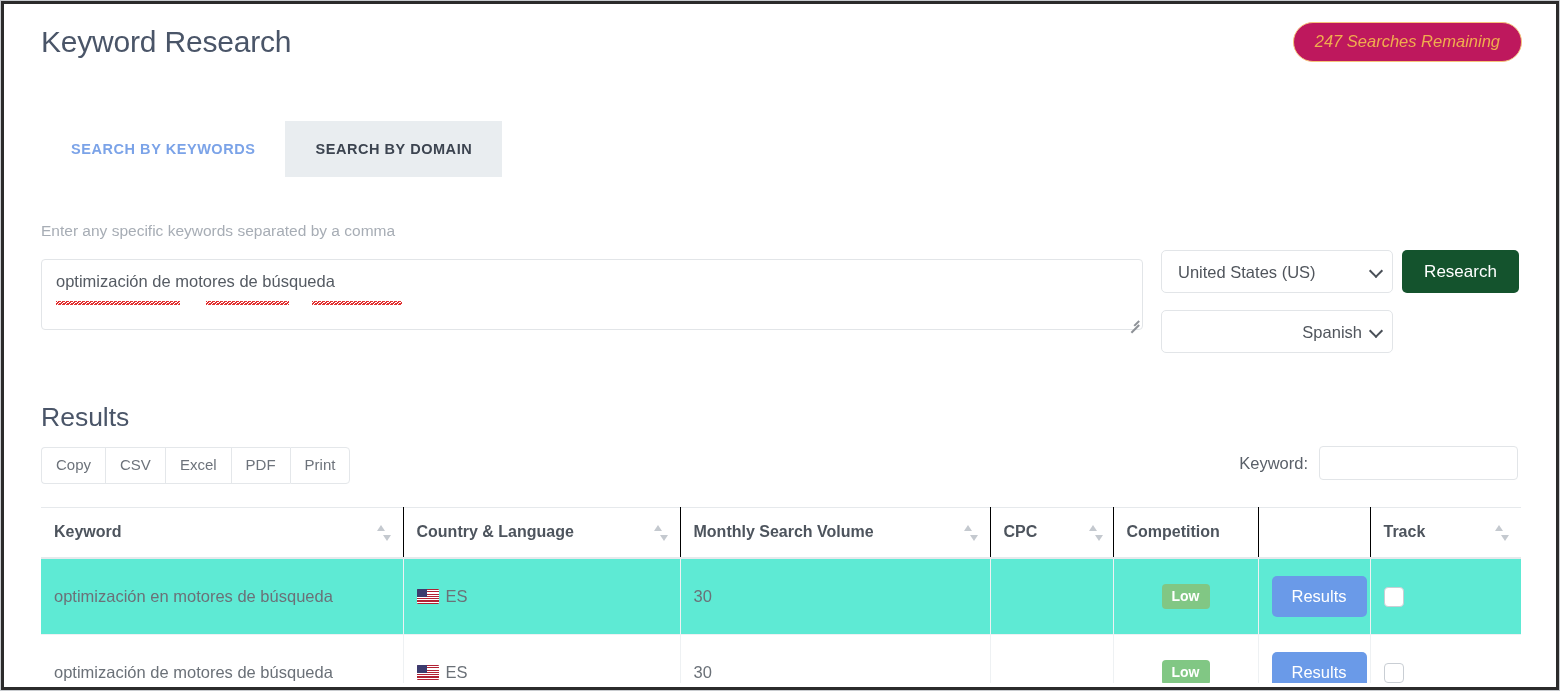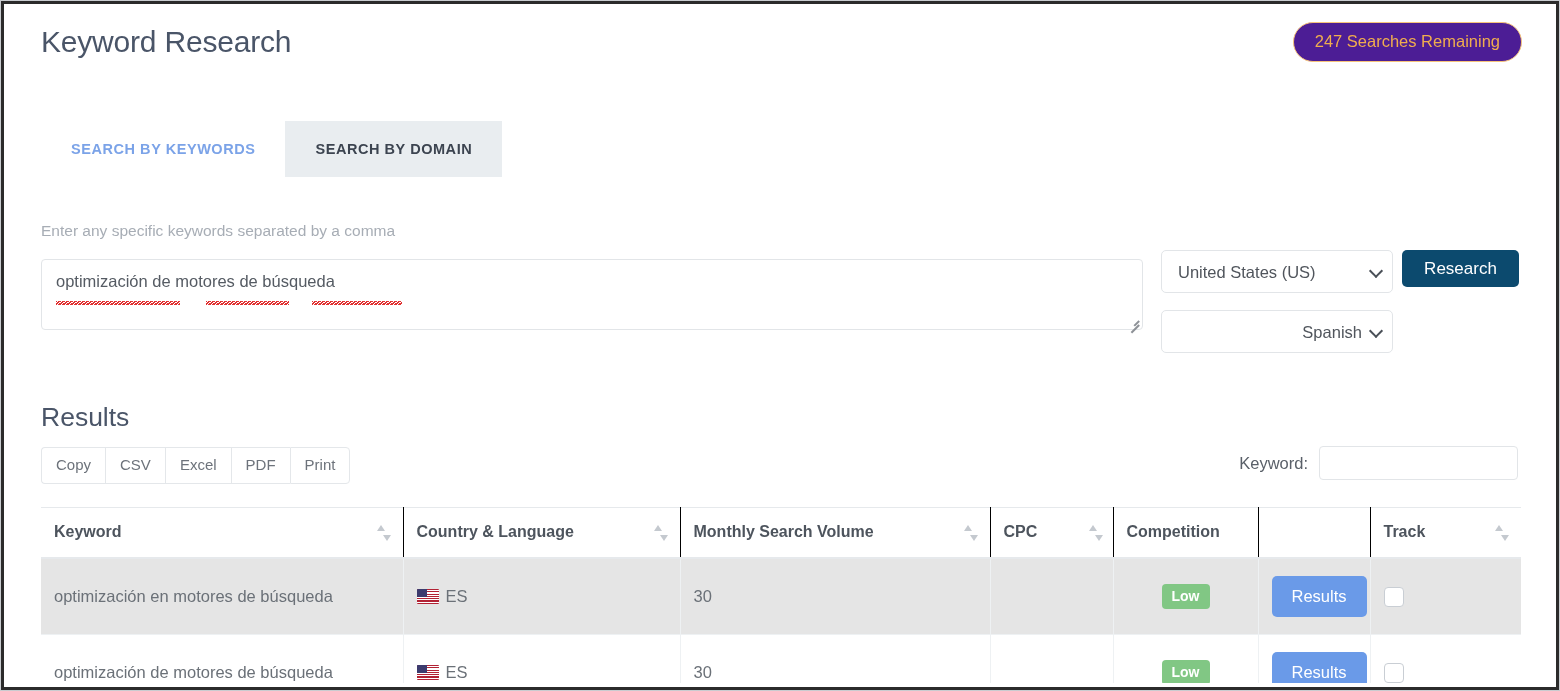--- a/index.html
+++ b/index.html
@@ -41,23 +41,24 @@
     letter-spacing: -0.2px;
   }
   .searches-pill {
     position: absolute;
     right: 18px; top: 12px;
     border: 1px solid #f6c37b;
     color: #f0ad4e;
     border-radius: 20px;
     padding: 10px 21px 11px 21px;
     font-size: 16.5px;
-    background: #4c1d95;
+    background: #be185d;
     line-height: 1;
     white-space: nowrap;
+    font-style: italic;
   }
 
   
   .tabs {
     position: absolute;
     left: 19px; top: 111px;
     display: flex;
     align-items: stretch;
     height: 56px;
   }
@@ -145,22 +146,22 @@
     border-right: 2px solid #4a5058;
     border-bottom: 2px solid #4a5058;
     transform: rotate(45deg);
   }
   .chev-country { left: 1349px; top: 256px; }
   .chev-lang    { left: 1349px; top: 316px; }
 
   .research-btn {
     position: absolute;
     left: 1380px; top: 240px;
-    width: 117px; height: 37px;
-    background: #0c4a6e;
+    width: 117px; height: 43px;
+    background: #14532d;
     color: #fff;
     border: none;
     border-radius: 5px;
     font-size: 17px;
     font-family: "Liberation Sans", sans-serif;
     cursor: pointer;
   }
 
   
   .results-title {
@@ -258,21 +259,21 @@
   table.rt td {
     font-size: 16.5px;
     color: #6b7178;
     padding: 17px 13px;
     border-bottom: 1px solid #eef1f3;
     border-right: 1px solid #eef1f3;
     vertical-align: middle;
     height: 63px;
   }
   table.rt td:last-child { border-right: none; }
-  table.rt tr.odd td { background: #e5e5e5; }
+  table.rt tr.odd td { background: #5eead4; }
   table.rt tr.even td { background: #ffffff; }
 
   .flag {
     display: inline-block;
     width: 22px; height: 15px;
     vertical-align: -2px;
     margin-right: 7px;
     border-radius: 1px;
     overflow: hidden;
     position: relative;

